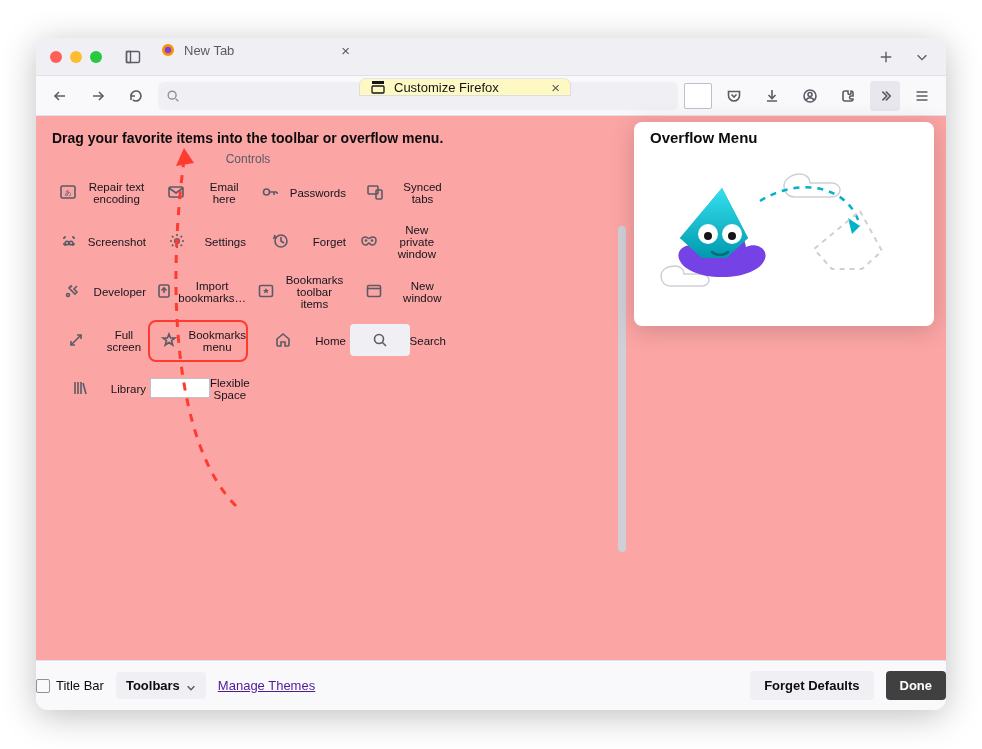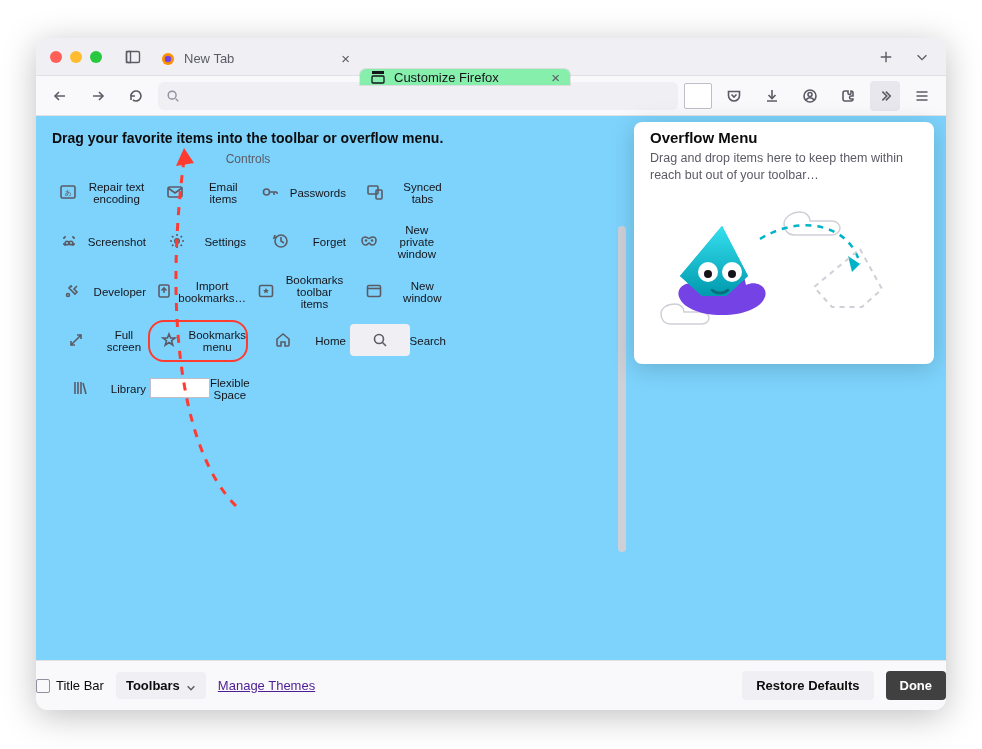--- a/index.html
+++ b/index.html
@@ -39,31 +39,31 @@
     display: flex;
     align-items: center;
     gap: 8px;
     padding: 0 14px;
   }
   .dot { width: 12px; height: 12px; border-radius: 50%; }
   .dot-red { background: #ff5f57; }
   .dot-yellow { background: #febc2e; }
   .dot-green { background: #28c840; }
   .tb-btn { display:flex; align-items:center; justify-content:center; width:34px; height:38px; color:#5b5b66;}
-  .tabs { display:flex; align-items:center; flex:1; }
+  .tabs { display:flex; align-items:flex-start; flex:1; }
   .tab {
     min-width: 210px;
     display:flex; align-items:center; gap:8px;
     padding: 0 10px;
     border-radius: 6px 6px 0 0;
     margin-top:4px;
     color:#5b5b66;
     position:relative;
   }
-  .tab.active { background:#86efac; color:#15141a; box-shadow:0 0 0 1px rgba(0,0,0,0.08);margin-top:41px;}
+  .tab.active { background:#fef9c3; color:#15141a; box-shadow:0 0 0 1px rgba(0,0,0,0.08);margin-top:41px;}
   .tab .close { margin-left:auto; font-size:15px; color:#5b5b66; line-height:1;}
   .tab .favicon { width:16px; height:16px; display:flex; align-items:center; justify-content:center;}
   .tb-right { display:flex; align-items:center; padding:0 8px; gap:4px;}
   .icon-btn { width:32px; height:32px; display:flex; align-items:center; justify-content:center; border-radius:4px; color:#5b5b66; }
 
   
   .toolbar {
     height: 40px;
     display:flex;
     align-items:center;
@@ -93,21 +93,21 @@
     background:#e7e7ed;
     display:flex; align-items:center; justify-content:center;
     color:#5b5b66;
   }
 
   
   .main {
     flex:1;
     position:relative;
     display:flex;
-    background:#7dd3fc;
+    background:#fca5a5;
   }
   .left {
     flex:1;
     padding: 10px 12px 0 12px;
     position:relative;
   }
   .inst {
     font-weight:600;
     font-size:14px;
     margin: 4px 0 6px 4px;
@@ -135,21 +135,21 @@
     color:#15141a;
     border-radius:4px;
   }
   .item .ico {
     width:66px;
     height:32px;
     display:flex; align-items:center; justify-content:center;
     color:#5b5b66;
     margin-bottom:2px;
   }
-  .item.highlight { outline:2px solid #ff3b30; outline-offset:-2px; border-radius:16px;}
+  .item.highlight { outline:2px solid #ff3b30; outline-offset:-2px; border-radius:8px;}
   .item.hover { }
   .item.hover .ico { background:#f0f0f4; border-radius:4px;}
   .flexspace-box {
     width:60px; height:20px; border:1px solid #bfbfc9; background:#fff;
   }
   .palette svg { width:18px; height:18px; stroke:#5b5b66; stroke-width:1.6; fill:none; }
 
   .vscroll {
     width:8px;
     background: #cfcfd8;
@@ -354,21 +354,21 @@
             </div>
             <span>Repair text encoding</span>
           </div>
         <div class="item">
             <div class="ico">
               <svg viewBox="0 0 18 18">
                 <rect x="2" y="4" width="14" height="10" rx="1.5"></rect>
                 <polyline points="2,5 9,10 16,5"></polyline>
               </svg>
             </div>
-            <span>Email items</span>
+            <span>Email here</span>
           </div>
         <div class="item">
             <div class="ico">
               <svg viewBox="0 0 18 18">
                 <circle cx="5.5" cy="9" r="3"></circle>
                 <line x1="8.5" y1="9" x2="16" y2="9"></line>
                 <line x1="13" y1="9" x2="13" y2="12"></line>
                 <line x1="16" y1="9" x2="16" y2="11"></line>
               </svg>
             </div>
@@ -521,21 +521,20 @@
       <svg class="arrow-svg" viewBox="0 0 170 370">
         <path d="M100 360 C 40 300, 30 150, 48 14" stroke="#ff3b30" stroke-width="3" fill="none" stroke-dasharray="8 8"></path>
         <polygon points="48,2 40,20 58,17" fill="#ff3b30"></polygon>
       </svg>
     </div>
 
     <div class="vscroll"></div>
 
     <div class="overflow">
       <h3>Overflow Menu</h3>
-      <p>Drag and drop items here to keep them within reach but out of your toolbar…</p>
       <div class="monster">
         <svg viewBox="0 0 270 160" width="270" height="160">
 
           <path d="M150 18c6 0 10 4 10 9h22c4 0 8 3 8 7s-4 7-8 7h-38c-6 0-10-5-10-11s7-12 16-12z" fill="none" stroke="#cfcfd8" stroke-width="1.5"></path>
           <path d="M25 110c5 0 9 3 9 8h18c4 0 7 3 7 6s-3 6-7 6H20c-5 0-9-4-9-10s6-10 14-10z" fill="none" stroke="#cfcfd8" stroke-width="1.5"></path>
 
           <path d="M110 45 C 150 20, 200 30, 210 70" fill="none" stroke="#00b3c8" stroke-width="2.5" stroke-dasharray="6 6"></path>
           <polygon points="210,70 198,62 202,78" fill="#00b3c8"></polygon>
 
           <path d="M210 55 l22 40 -20 18h-30l-18-20z" fill="none" stroke="#cfcfd8" stroke-width="2" stroke-dasharray="5 5"></path>
@@ -567,17 +566,17 @@
       <span>Title Bar</span>
     </label>
     <div class="drop-btn">
       <span>Toolbars</span>
       <svg viewBox="0 0 12 12" width="10" height="10" stroke="#5b5b66" stroke-width="1.8" fill="none">
           <polyline points="2,4 6,8 10,4"></polyline>
         </svg>
     </div>
     <a class="linklike">Manage Themes</a>
     <div class="spacer"></div>
-    <div class="btn">Restore Defaults</div>
+    <div class="btn">Forget Defaults</div>
     <div class="btn primary">Done</div>
   </div>
 
 </div>
 
 </body></html>

